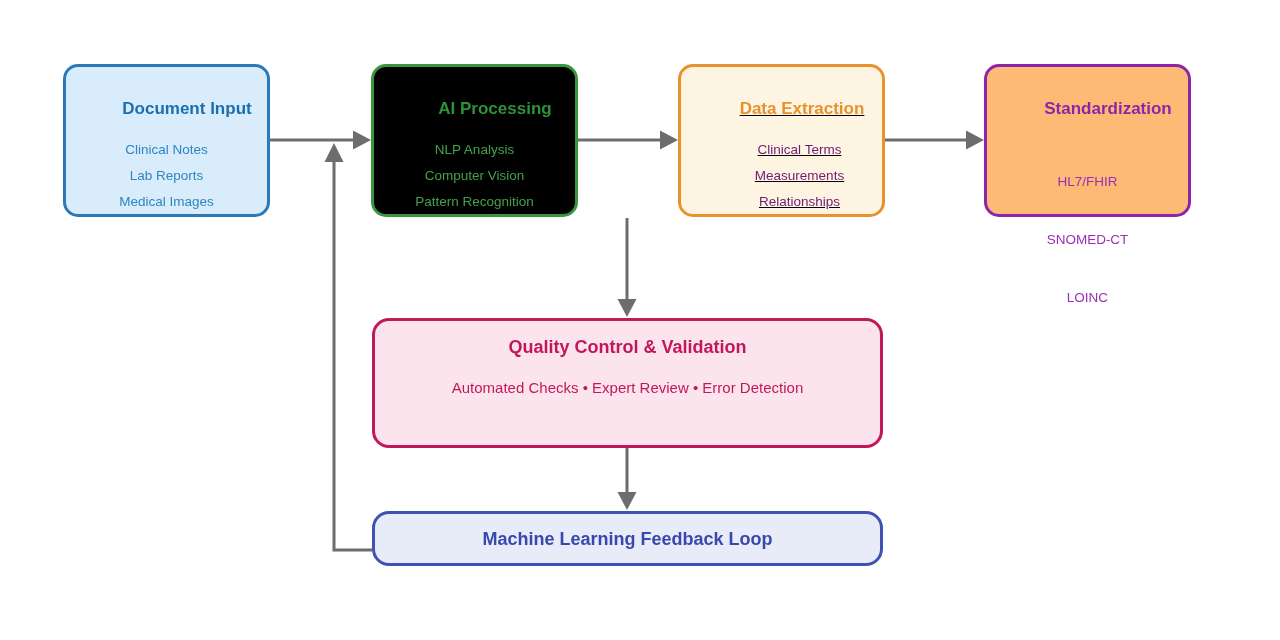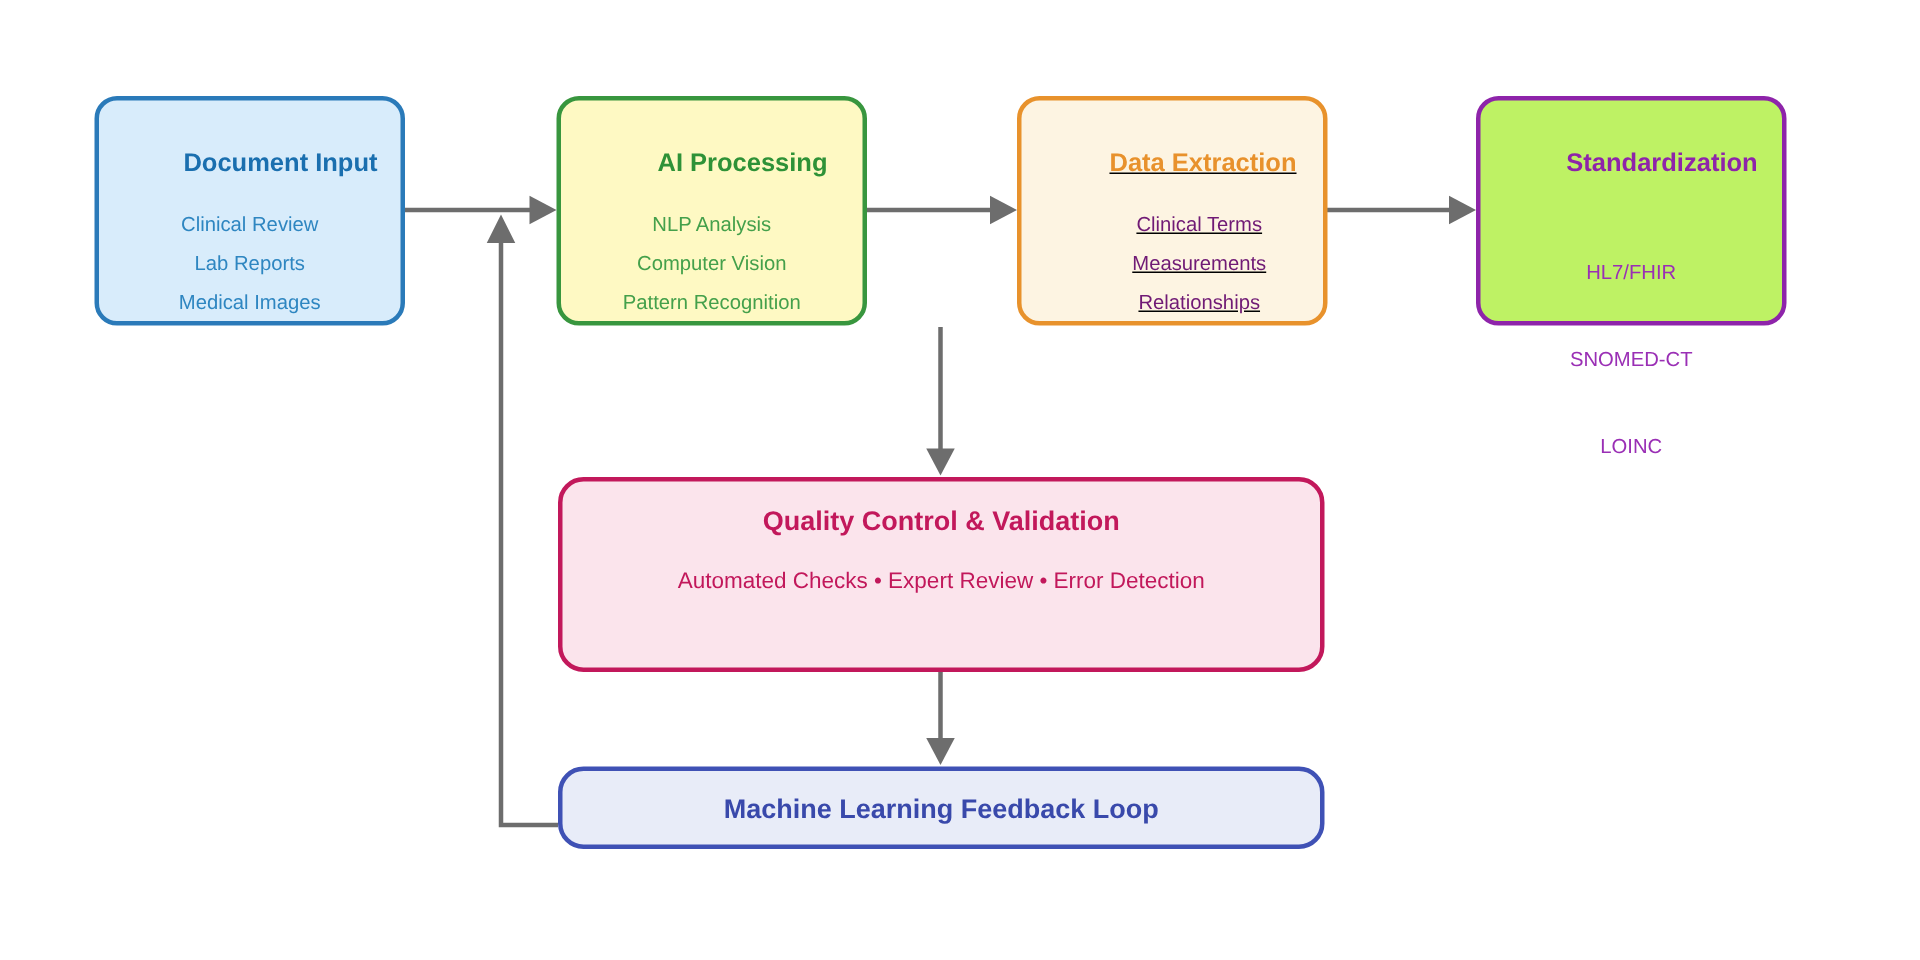--- a/index.html
+++ b/index.html
@@ -47,29 +47,29 @@
     width: 207px;
     height: 153px;
     padding-top: 31px;
   }
   .row1 .node-title { margin-bottom: 17px; padding-left: 41px; }
 
   .node-blue   { background: #d8ecfb; border-color: #2a7ab9; }
   .node-blue   .node-title { color: #1a6faf; }
   .node-blue   .node-item  { color: #2e86c1; }
 
-  .node-green  { background: #fef9c3; border-color: #38963e; }
+  .node-green  { background: #000000; border-color: #38963e; }
   .node-green  .node-title { color: #2e9237; }
   .node-green  .node-item  { color: #44a04b; }
 
   .node-orange { background: #fdf4e2; border-color: #e8922c; }
   .node-orange .node-title { color: #e8912c; }
   .node-orange .node-item  { color: #701a75; margin-left: 36px; }
 
-  .node-purple { background: #bef264; border-color: #8e24aa; }
+  .node-purple { background: #fdba74; border-color: #8e24aa; }
   .node-purple .node-title { color: #8e24aa; }
   .node-purple .node-item  { color: #9a2fb5; margin-top: 32px; }
 
   .node-qc {
     left: 372px; top: 318px;
     width: 511px; height: 130px;
     padding-top: 14px;
     background: #fbe4ec; border-color: #c2185b;
     border-radius: 17px;
   }
@@ -125,21 +125,21 @@
 
       <g>
         <path d="M372,550 L334,550 L334,161" fill="none"></path>
         <polygon points="324.5,162 343.5,162 334,143" stroke="none"></polygon>
       </g>
     </g>
   </svg>
 
   <div class="node row1 node-blue pos-doc">
     <div class="node-title">Document Input</div>
-    <div class="node-item">Clinical Review</div>
+    <div class="node-item">Clinical Notes</div>
     <div class="node-item">Lab Reports</div>
     <div class="node-item">Medical Images</div>
   </div>
 
   <div class="node row1 node-green pos-ai">
     <div class="node-title">AI Processing</div>
     <div class="node-item">NLP Analysis</div>
     <div class="node-item">Computer Vision</div>
     <div class="node-item">Pattern Recognition</div>
   </div>

